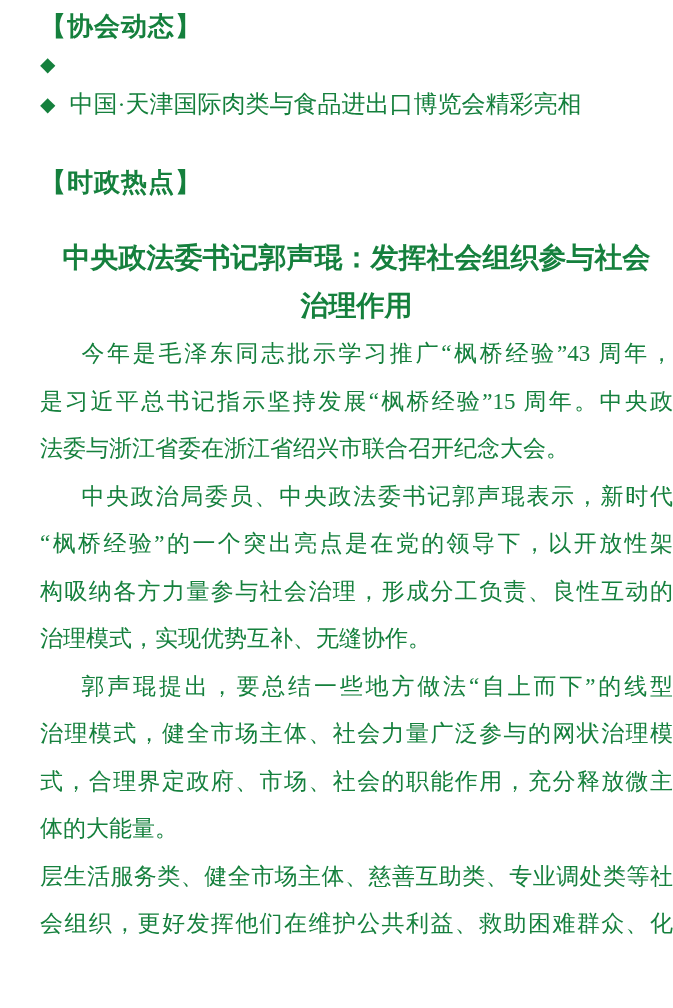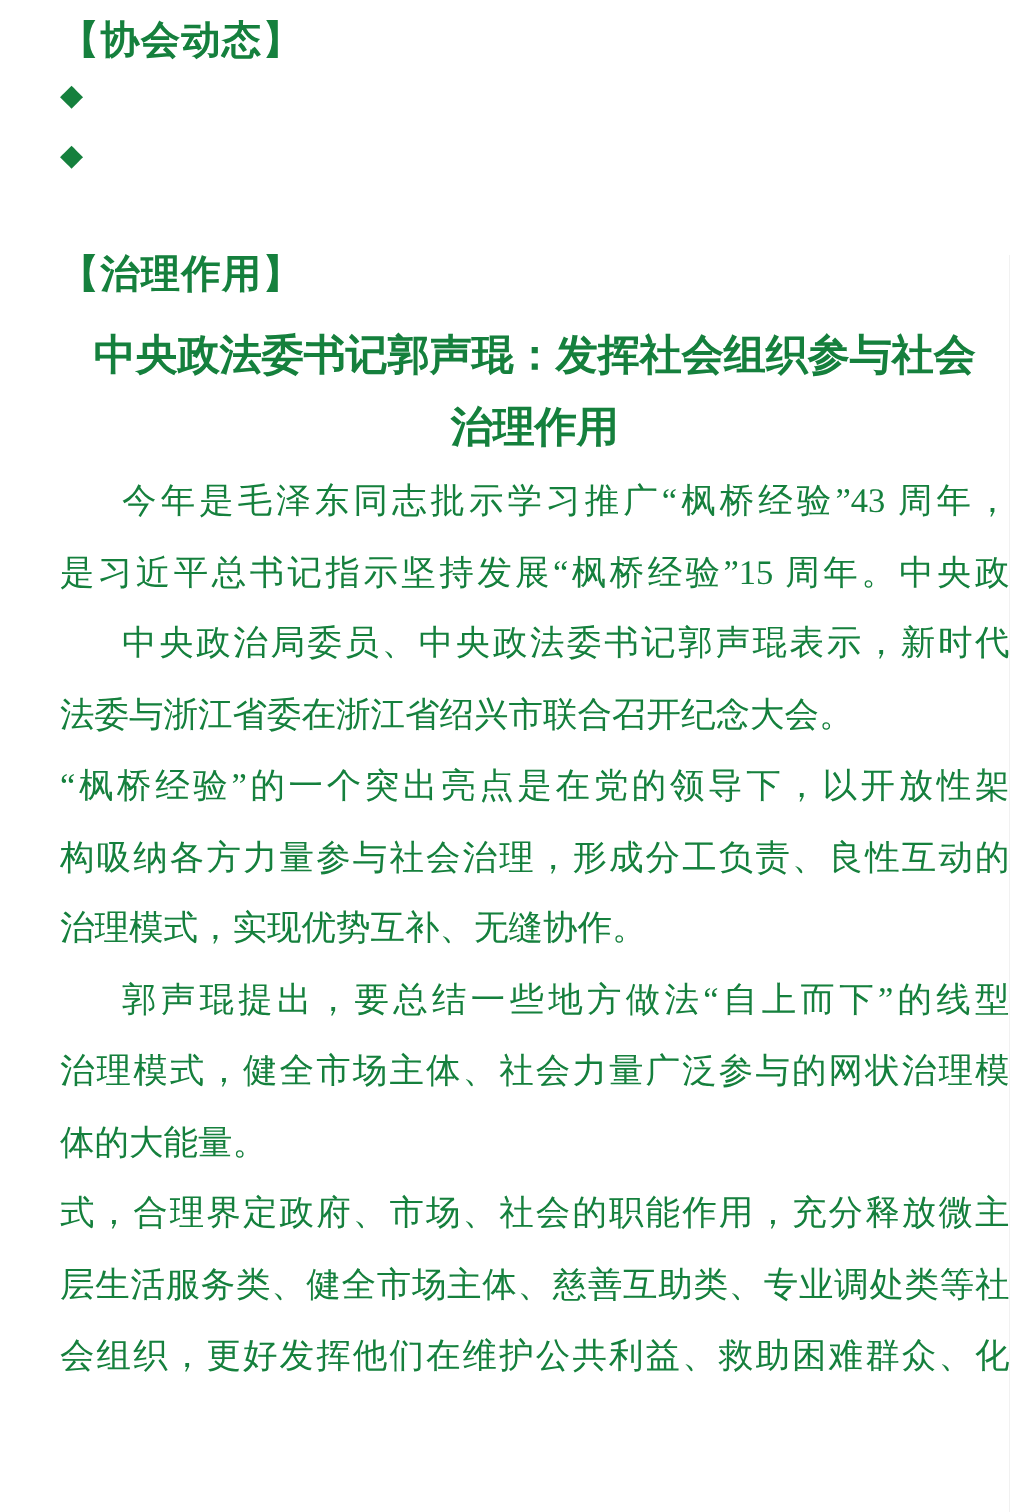--- a/index.html
+++ b/index.html
@@ -40,21 +40,21 @@
   .bullet-icon {
     flex: 0 0 auto;
     font-size: 20px;
     margin-right: 14px;
     line-height: 40px;
   }
   .heading-politics {
     margin-top: 40px;
   }
   .article-title {
-    margin-top: 14px;
+    margin-top: 34px;
     font-size: 28px;
     font-weight: bold;
     line-height: 48px;
     text-align: center;
     white-space: nowrap;
   }
   .article-body {
     margin-top: 0;
     font-size: 23px;
     line-height: 47.5px;
@@ -78,42 +78,43 @@
 <div class="page">
 
   <div class="bracket-heading">【协会动态】</div>
 
   <div class="bullet-list">
     <div class="bullet-item">
       <span class="bullet-icon">◆</span>
     </div>
     <div class="bullet-item">
       <span class="bullet-icon">◆</span>
+      <span>中国·天津国际肉类与食品进出口博览会精彩亮相</span>
     </div>
   </div>
 
-  <div class="bracket-heading heading-politics">【治理作用】</div>
+  <div class="bracket-heading heading-politics">【时政热点】</div>
 
   <div class="article-title">中央政法委书记郭声琨：发挥社会组织参与社会</div>
   <div class="article-title" style="margin-top:0;">治理作用</div>
 
   <div class="article-body">
 
     <div class="body-line indent">今年是毛泽东同志批示学习推广“枫桥经验”43 周年，</div>
     <div class="body-line">是习近平总书记指示坚持发展“枫桥经验”15 周年。中央政</div>
+    <div class="body-line endline">法委与浙江省委在浙江省绍兴市联合召开纪念大会。</div>
+
     <div class="body-line indent">中央政治局委员、中央政法委书记郭声琨表示，新时代</div>
-
-    <div class="body-line endline">法委与浙江省委在浙江省绍兴市联合召开纪念大会。</div>
     <div class="body-line">“枫桥经验”的一个突出亮点是在党的领导下，以开放性架</div>
     <div class="body-line">构吸纳各方力量参与社会治理，形成分工负责、良性互动的</div>
     <div class="body-line endline">治理模式，实现优势互补、无缝协作。</div>
 
     <div class="body-line indent">郭声琨提出，要总结一些地方做法“自上而下”的线型</div>
     <div class="body-line">治理模式，健全市场主体、社会力量广泛参与的网状治理模</div>
+    <div class="body-line">式，合理界定政府、市场、社会的职能作用，充分释放微主</div>
     <div class="body-line endline">体的大能量。</div>
-    <div class="body-line">式，合理界定政府、市场、社会的职能作用，充分释放微主</div>
 
     <div class="body-line">层生活服务类、健全市场主体、慈善互助类、专业调处类等社</div>
     <div class="body-line">会组织，更好发挥他们在维护公共利益、救助困难群众、化</div>
 
   </div>
 
 </div>
 
 </body></html>

